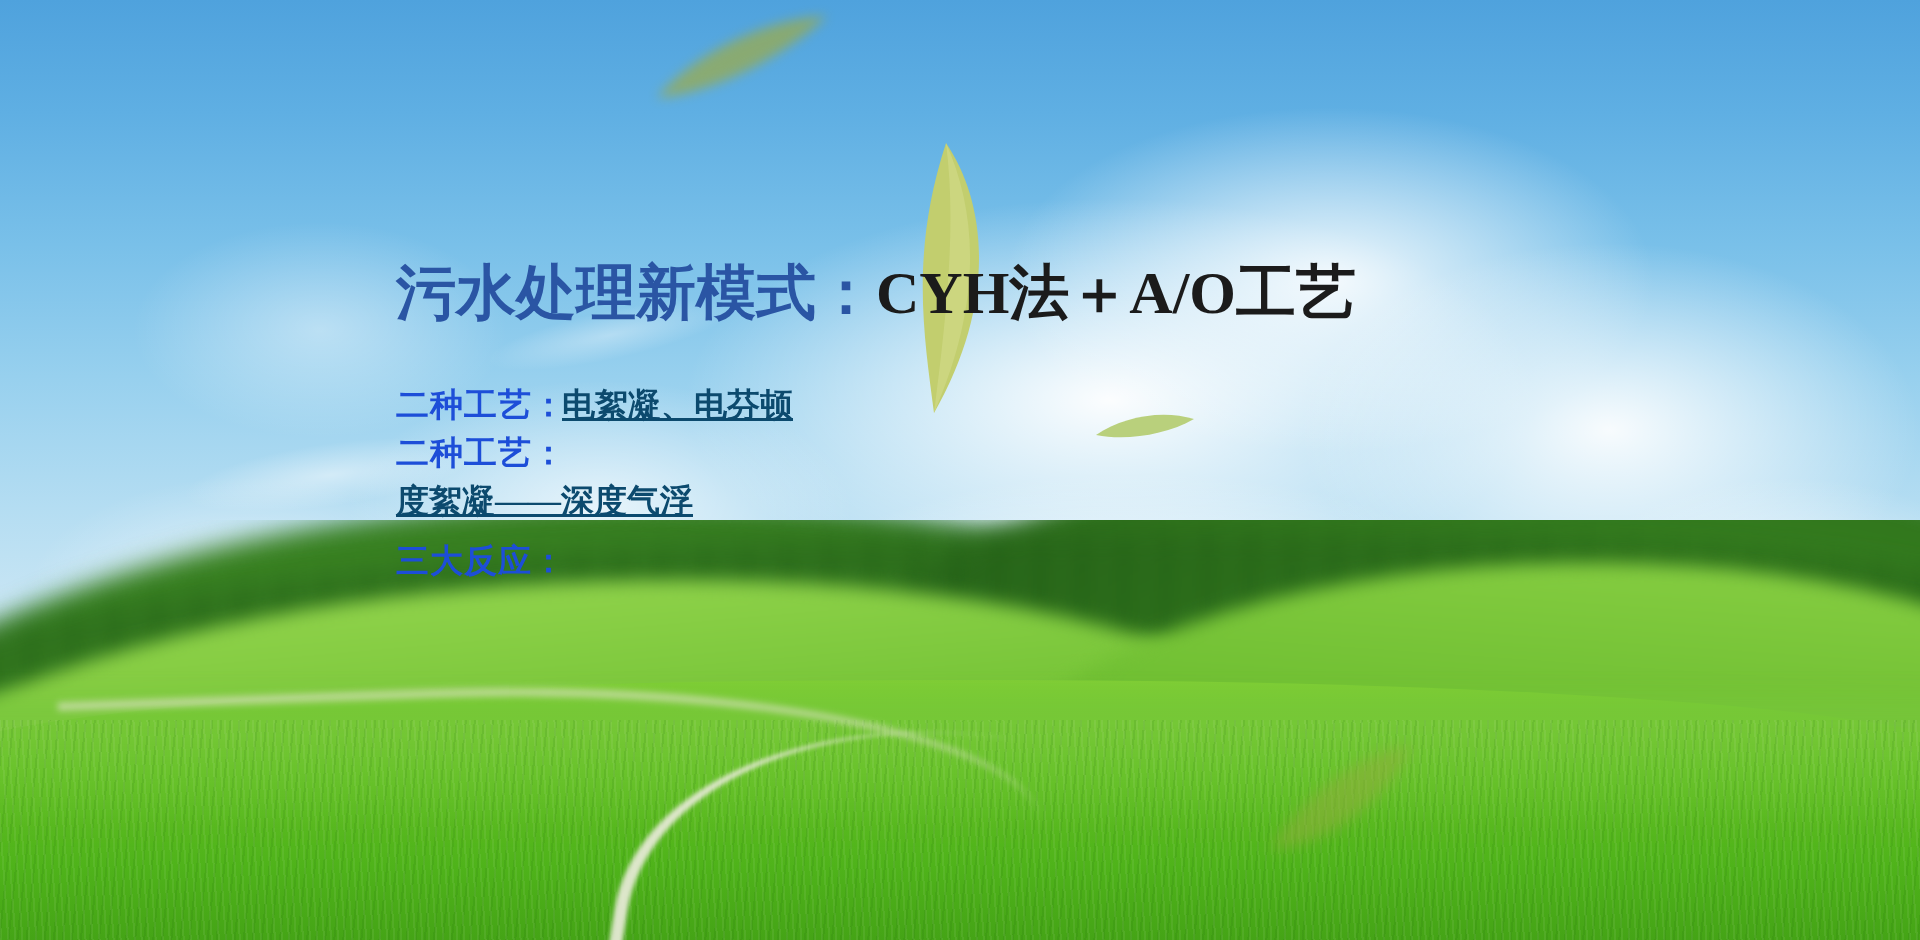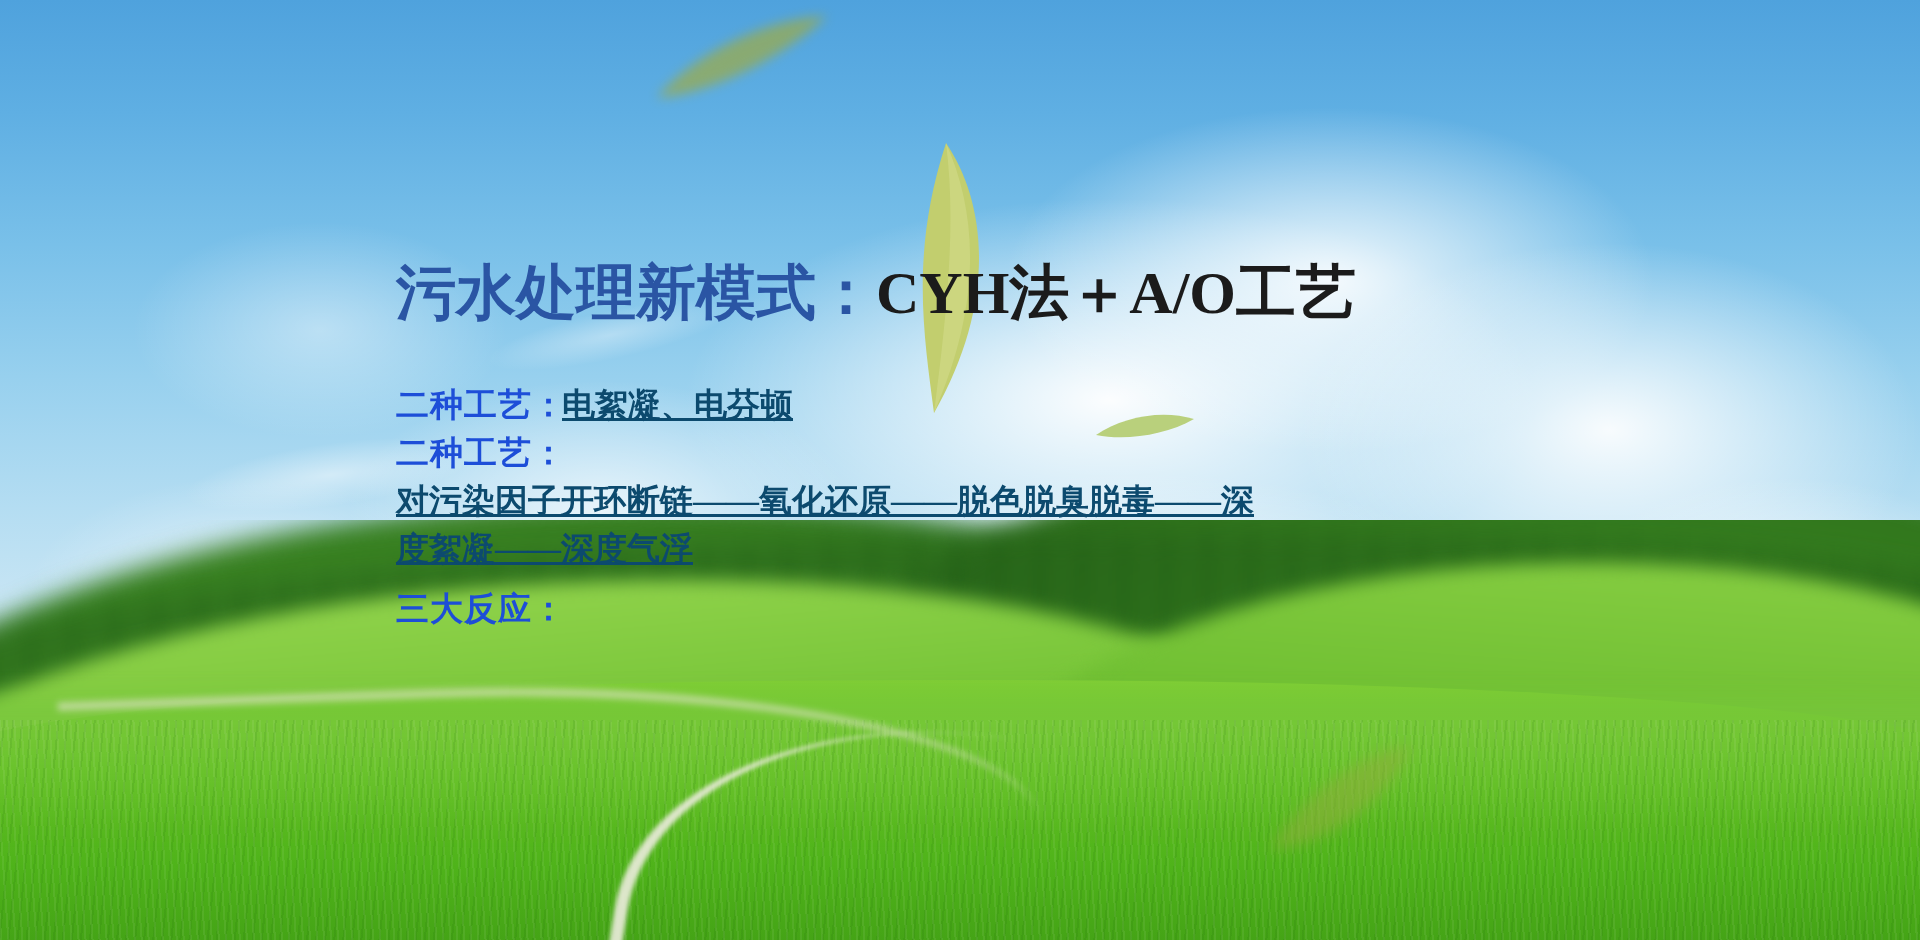--- a/index.html
+++ b/index.html
@@ -314,21 +314,20 @@
           <span class="cont">电絮凝、电芬顿</span>
         </span>
       </div>
 
       <div class="brow">
         <span class="blabel">二种工艺：</span>
       </div>
 
       <div class="brow">
         <span class="btext">
-          <span class="cont">对污染因子开环断链——氧化还原——脱色脱臭脱毒——深</span>
           <span class="cont">度絮凝——深度气浮</span>
         </span>
       </div>
 
       <div class="spacer-row"></div>
 
       <div class="brow">
         <span class="blabel">三大反应：</span>
       </div>
 

